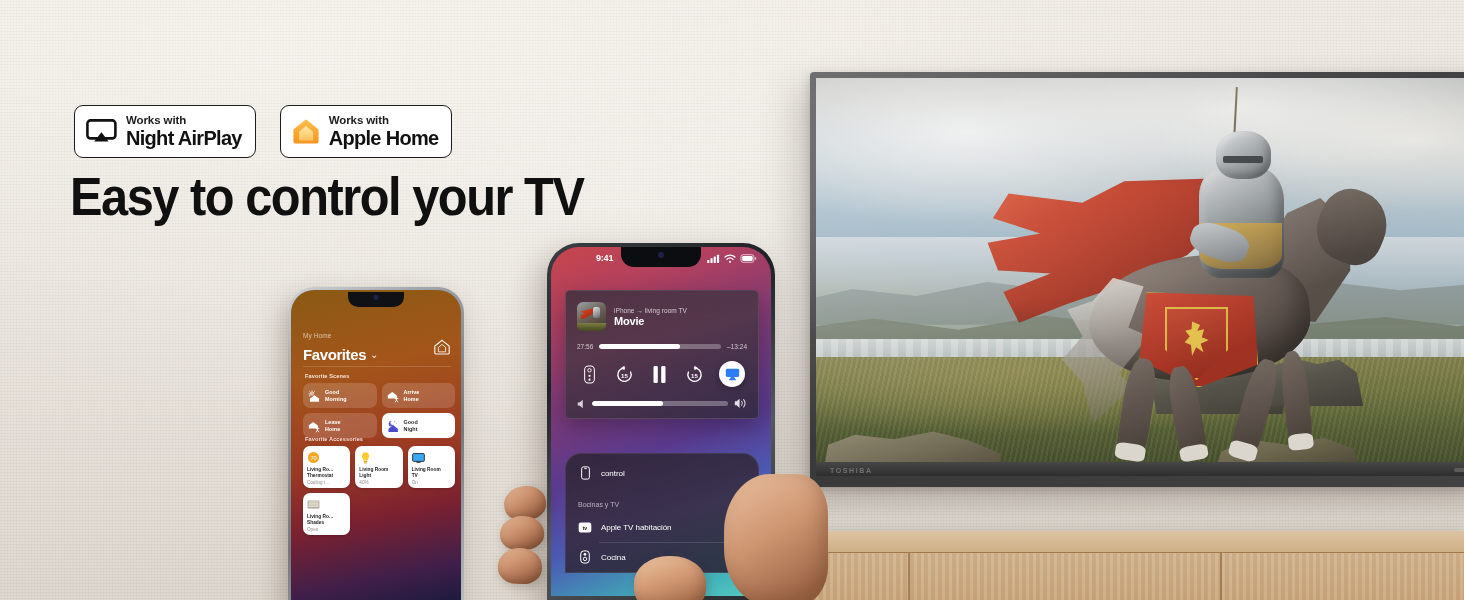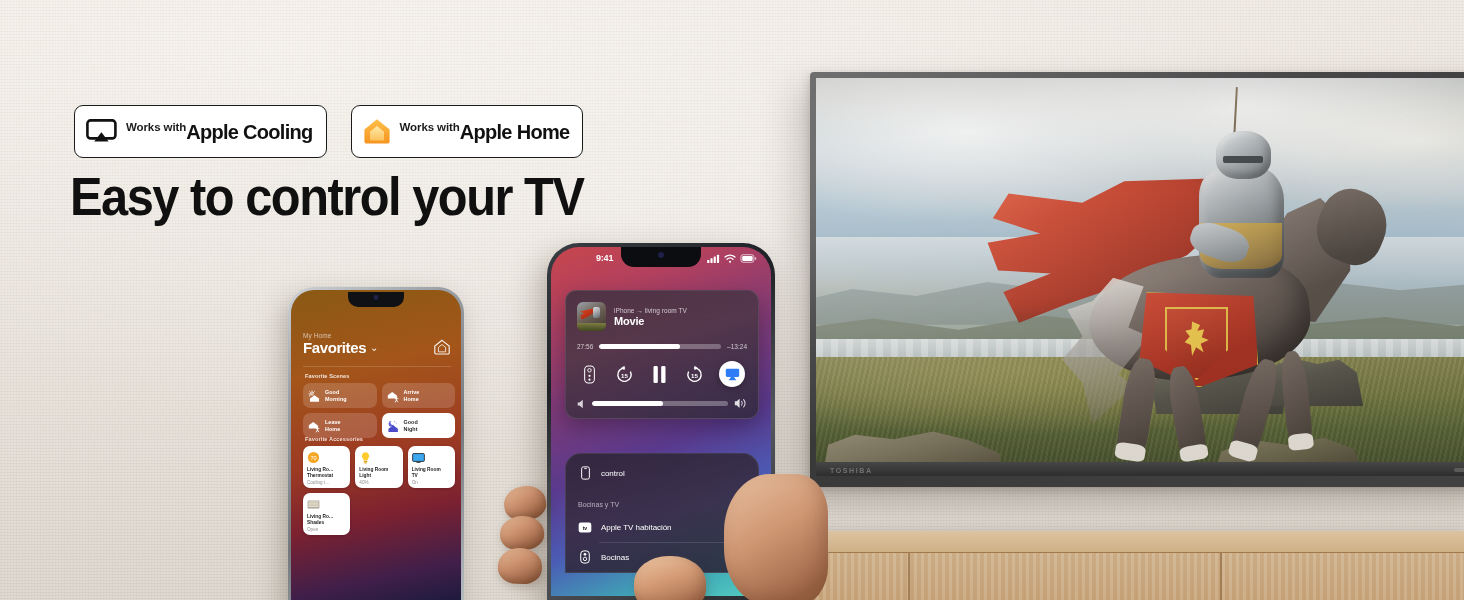--- a/index.html
+++ b/index.html
@@ -39,21 +39,21 @@
   .badge {
     background: #fff;
     border: 1.6px solid #1c1c1c;
     border-radius: 9px;
     height: 53px;
     display: flex; align-items: center;
     padding: 0 13px 0 11px;
     gap: 9px;
   }
   .badge-icon { display: flex; align-items: center; justify-content: center; flex: 0 0 auto; }
-  .badge-txt { display: flex; flex-direction: row; justify-content: space-between; line-height: 1; }
+  .badge-txt { display: flex; flex-direction: column; justify-content: space-between; line-height: 1; }
   .badge-small {
     font-size: 11.5px; font-weight: 700; color: #1c1c1c;
     letter-spacing: -.1px; margin-bottom: 2px;
   }
   .badge-big {
     font-size: 20px; font-weight: 700; color: #111;
     letter-spacing: -.7px;
   }
 
   
@@ -300,21 +300,21 @@
     background: linear-gradient(168deg,#8a5a14 0%, #a4551a 26%, #9c3a23 52%, #7c2130 70%, #401f4a 88%, #1b1a3c 100%);
   }
   .notch1 {
     position:absolute; left:50%; top:2px; transform:translateX(-50%);
     width:56px; height:15px; background:#101114; border-radius:0 0 10px 10px;
   }
   .cam1 { position:absolute; left:50%; top:5px; transform:translateX(-50%); width:5px; height:5px; border-radius:50%; background:#20224a; }
 
   .home-hdr { position:absolute; left:12px; top:42px; right:10px; }
   .home-sub { font-size:6.5px; color:rgba(255,255,255,.62); letter-spacing:.1px; }
-  .home-title { font-size:15px; font-weight:700; color:#fff; letter-spacing:-.4px; display:flex; align-items:center; gap:4px; }
+  .home-title { font-size:15px; font-weight:700; color:#fff; letter-spacing:-.4px; display:flex; align-items:center; gap:4px;margin-top:7px; }
   .chev { font-size:10px; font-weight:400; opacity:.9; }
   .home-icon-btn {
     position:absolute; right:0; top:6px; width:18px; height:18px;
   }
   .hdr-rule { position:absolute; left:12px; right:10px; top:76px; height:1px; background:rgba(255,255,255,.16); }
 
   .sec-label { position:absolute; font-size:5.6px; font-weight:700; color:rgba(255,255,255,.85); letter-spacing:.1px; }
   .sec-scenes { left:14px; top:83px; }
   .sec-acc { left:14px; top:146px; }
 
@@ -357,21 +357,21 @@
     position:absolute; left:50%; top:0; transform:translateX(-50%);
     width:80px; height:20px; background:#0c0d10; border-radius:0 0 13px 13px;
   }
   .cam2 { position:absolute; left:50%; top:5px; transform:translateX(-50%); width:6px; height:6px; border-radius:50%; background:#1e2048; }
   .sb { position:absolute; top:6px; font-size:9px; font-weight:700; color:#fff;margin-left:28px; }
   .sb-time { left:17px; letter-spacing:-.2px; }
   .sb-right { right:14px; display:flex; align-items:center; gap:4px; top:7px; }
 
   .cc-card {
     position:absolute; left:14px; top:43px; width:194px;
-    border-radius:11px;
+    border-radius:5px;
     background: linear-gradient(165deg, rgba(56,48,62,.82) 0%, rgba(70,54,66,.78) 40%, rgba(46,40,58,.80) 100%);
     backdrop-filter: blur(14px);
     border:.5px solid rgba(255,255,255,.10);
     padding:11px 11px 9px 11px;
     box-shadow: 0 8px 22px rgba(0,0,0,.28);
   }
   .now-row { display:flex; gap:8px; align-items:center; }
   .art {
     width:29px; height:29px; border-radius:6px; flex:0 0 auto; overflow:hidden;
     background: linear-gradient(150deg,#9aa2a6 0%,#6e6258 45%,#3a3229 100%);
@@ -516,21 +516,21 @@
 
     <div class="badge">
       <div class="badge-icon">
         <svg width="31" height="25" viewBox="0 0 31 25">
           <rect x="1.4" y="1.4" width="28" height="18" rx="3.2" fill="none" stroke="#111" stroke-width="2.6"></rect>
           <path d="M15.4 13.2 L22.6 22.6 L8.2 22.6 Z" fill="#111"></path>
         </svg>
       </div>
       <div class="badge-txt">
         <span class="badge-small">Works with</span>
-        <span class="badge-big">Apple Cooling</span>
+        <span class="badge-big">Night AirPlay</span>
       </div>
     </div>
 
     <div class="badge">
       <div class="badge-icon">
         <svg width="28" height="27" viewBox="0 0 28 27">
           <defs>
             <linearGradient id="hg" x1="0" y1="0" x2="0" y2="1">
               <stop offset="0" stop-color="#FDBF4A"></stop>
                 <stop offset="1" stop-color="#F79420"></stop>
@@ -818,21 +818,21 @@
         </div>
 
         <div class="dev-row">
           <div class="dev-ico">
             <svg width="10" height="14" viewBox="0 0 11 15">
               <rect x=".8" y=".8" width="9.4" height="13.4" rx="3.4" fill="none" stroke="#fff" stroke-width="1.1"></rect>
               <circle cx="5.5" cy="4.6" r="1.5" fill="#fff"></circle>
               <circle cx="5.5" cy="9.6" r="1.9" fill="none" stroke="#fff" stroke-width="1"></circle>
             </svg>
           </div>
-          <div class="dev-name">Bocinas</div>
+          <div class="dev-name">Cocina</div>
           <div class="dev-check"></div>
         </div>
       </div>
     </div>
   </div>
 
   <div class="hand">
     <div class="finger f1"></div>
     <div class="finger f2"></div>
     <div class="finger f3"></div>

